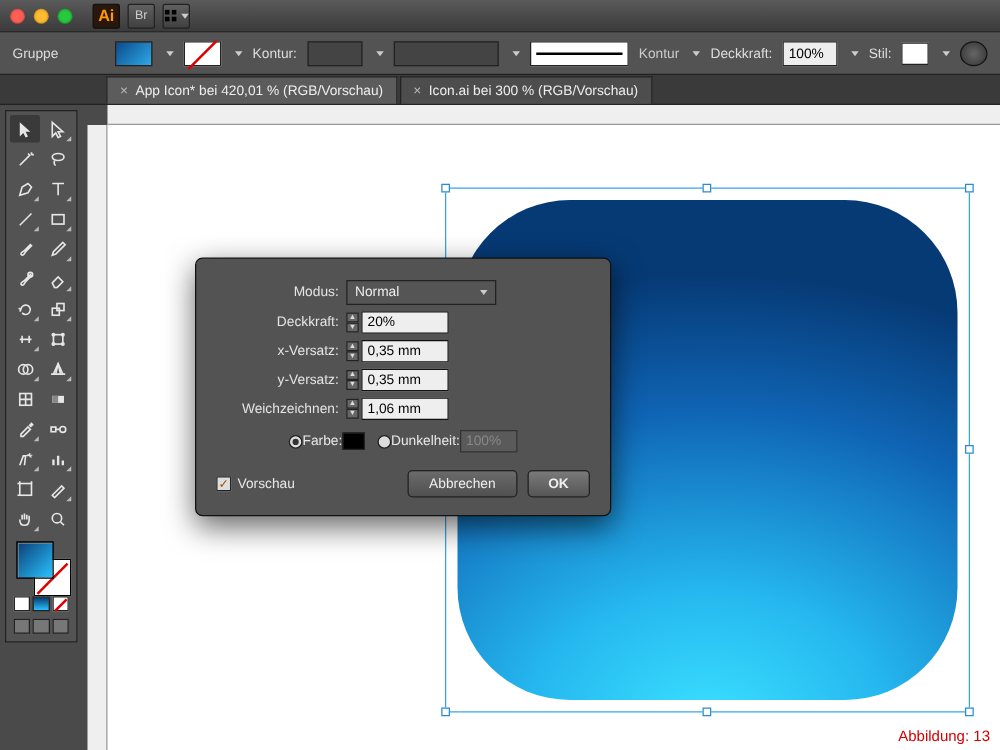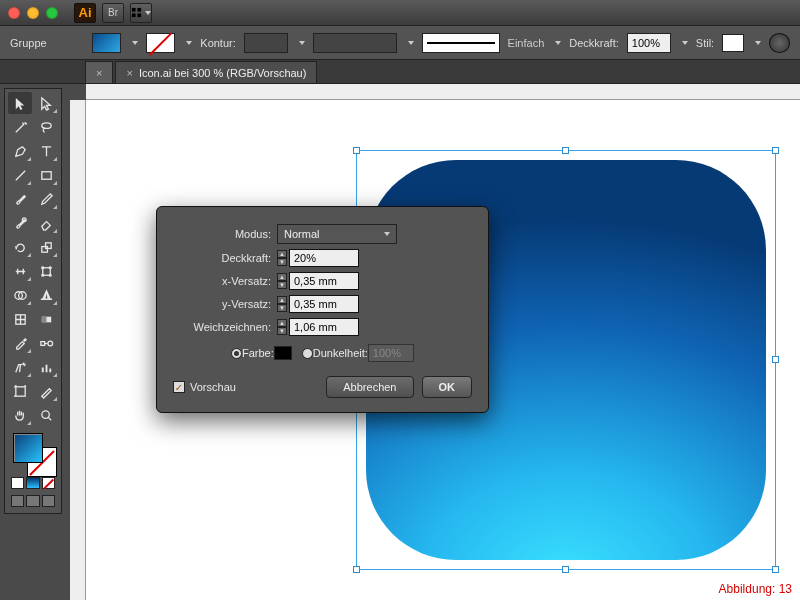--- a/index.html
+++ b/index.html
@@ -111,34 +111,35 @@
   <span class="swatch no-stroke"></span>
     <span class="dropdown-arrow"></span>
   <span class="opt-label">Kontur:</span>
   <input class="opt-field" style="width: 44px;" value="">
   <span class="dropdown-arrow"></span>
   <input class="opt-field" style="width: 84px;" value="">
   <span class="dropdown-arrow"></span>
   <div class="opt-line">
       <span></span>
     </div>
-  <span>Einfach</span>
+  <span>Kontur</span>
   <span class="dropdown-arrow"></span>
   <span class="opt-label">Deckkraft:</span>
   <input class="opt-field" style="width: 44px; background: rgb(238, 238, 238); color: rgb(0, 0, 0);" value="100%">
   <span class="dropdown-arrow"></span>
   <span class="opt-label">Stil:</span>
   <span class="stil-swatch"></span>
   <span class="dropdown-arrow"></span>
   <span class="doc-setup"></span>
 </div>
 
 <div class="tabbar">
   <div class="doctab active">
     <span class="x">×</span>
+    <span>App Icon* bei 420,01 % (RGB/Vorschau)</span>
   </div>
   <div class="doctab">
     <span class="x">×</span>
     <span>Icon.ai bei 300 % (RGB/Vorschau)</span>
   </div>
 </div>
 
 <div class="toolbox">
   <div class="row">
     <div class="tool sel">

